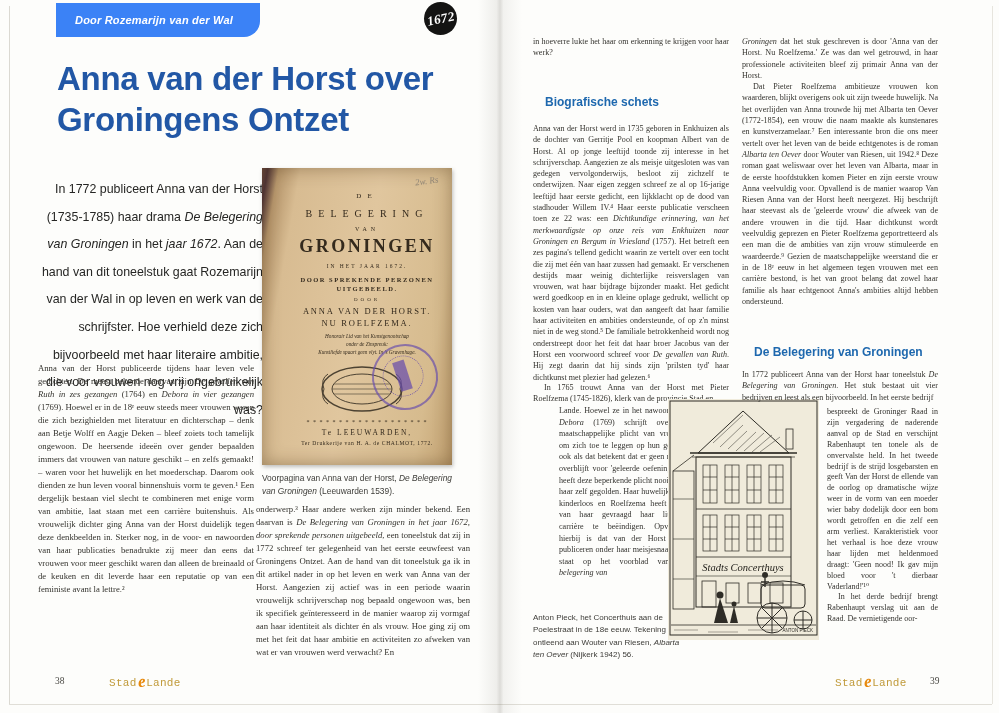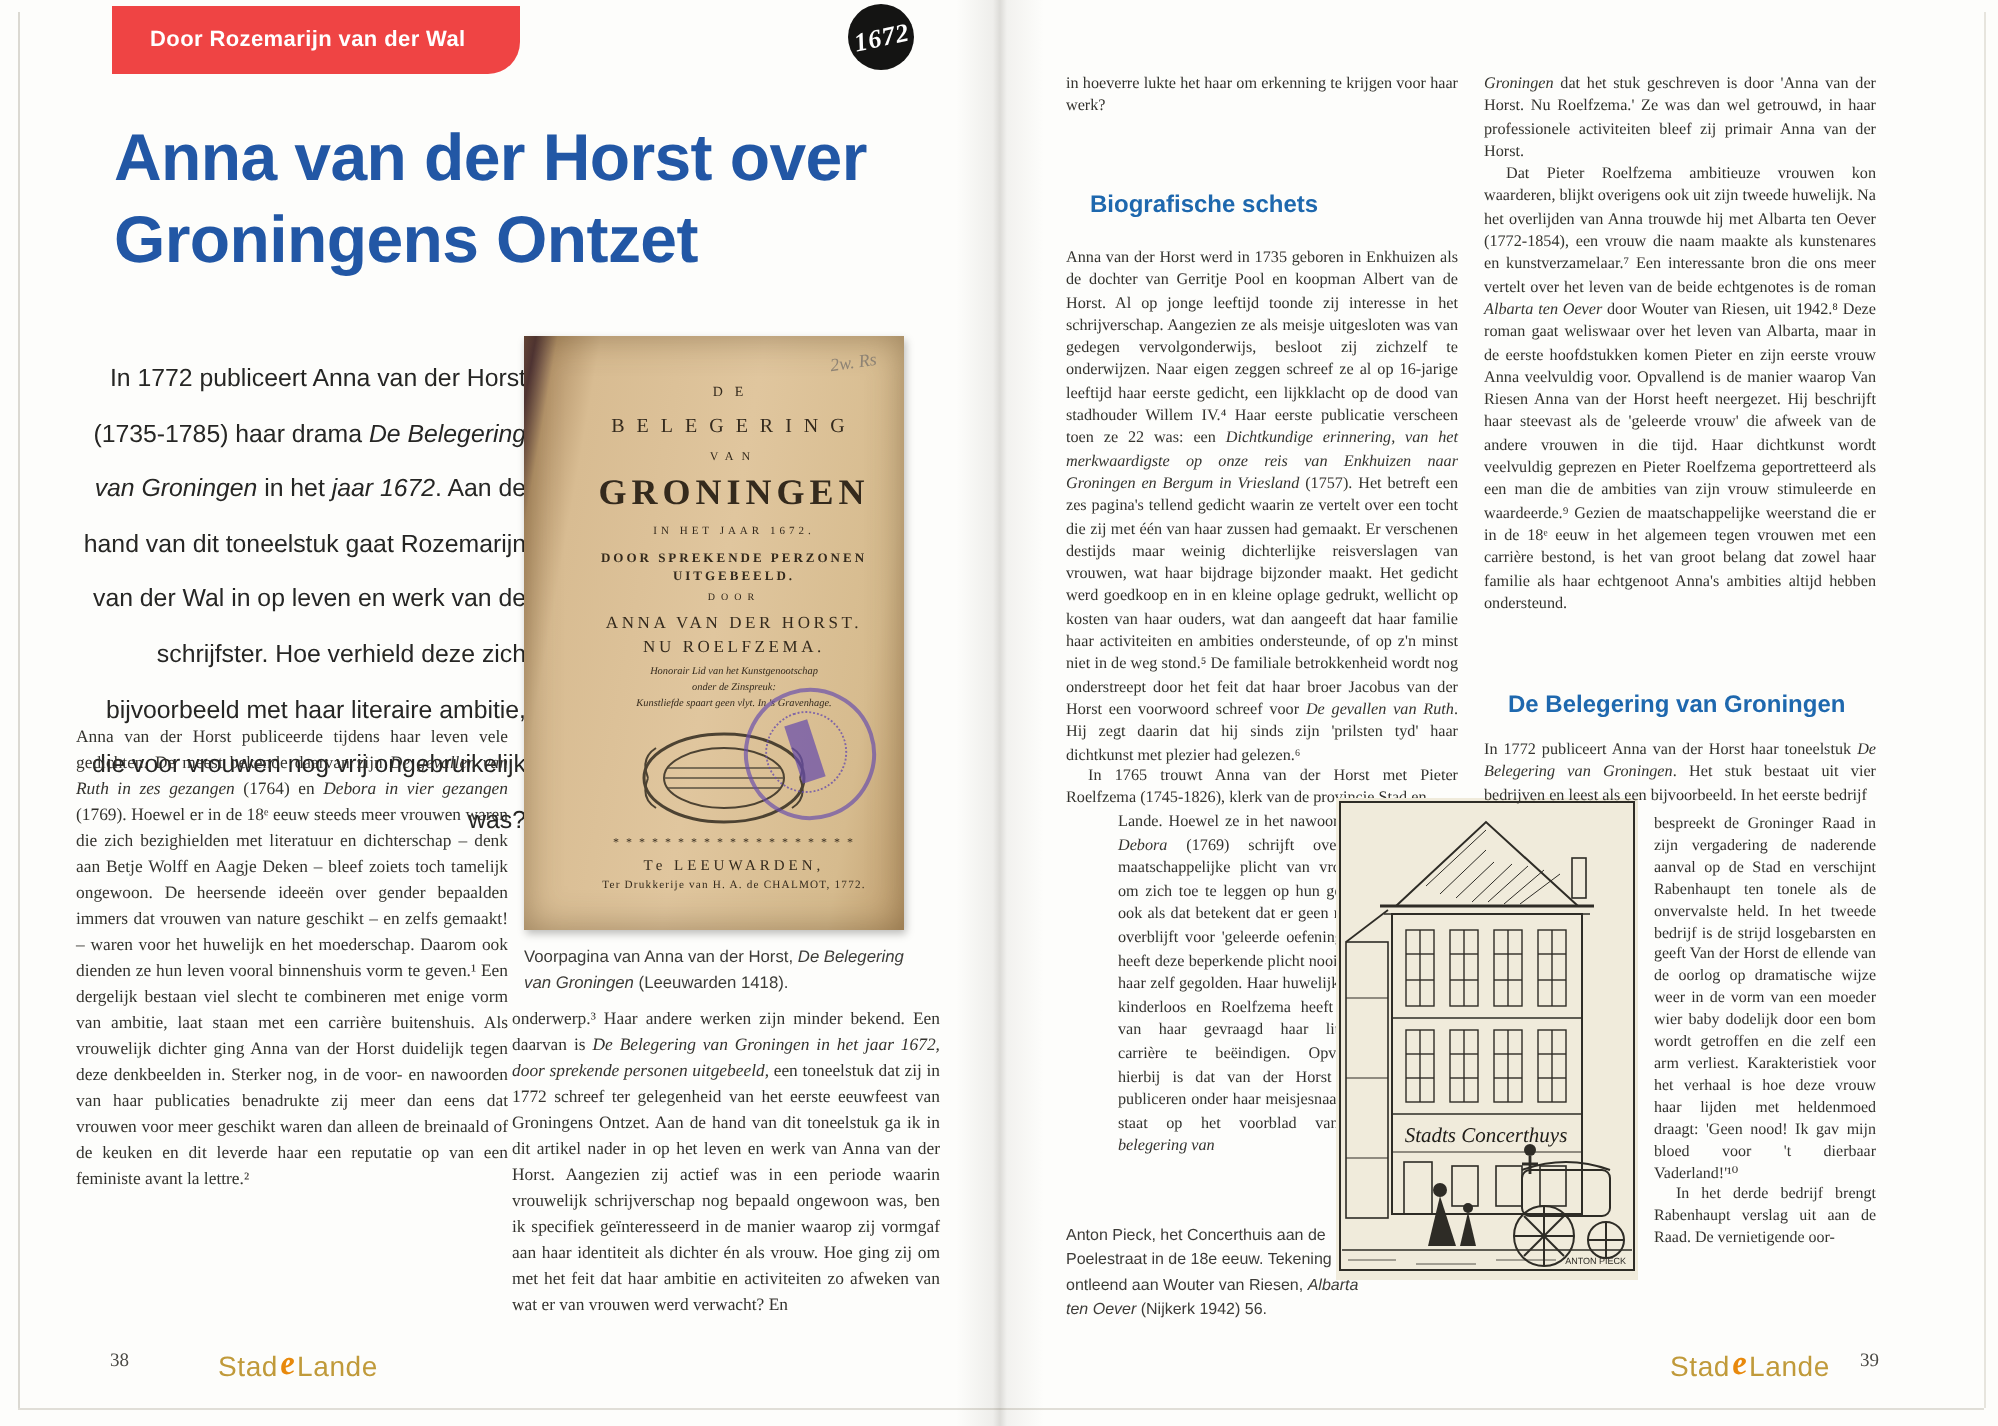--- a/index.html
+++ b/index.html
@@ -6,22 +6,22 @@
   #spread{position:relative;width:999px;height:713px;overflow:hidden;background:#fdfdfb;
           font-family:"Liberation Serif","DejaVu Serif",serif;color:#33322e;}
   
   .edge{position:absolute;background:#dbd9d2;}
   #edge-left{left:9px;top:6px;width:1px;height:698px;}
   #edge-bottom{left:9px;top:704px;width:983px;height:1px;background:#e0ded7;}
   #edge-right{left:992px;top:6px;width:1px;height:698px;background:#e7e5de;}
   #gutter{position:absolute;left:478px;top:0;width:44px;height:713px;
           background:linear-gradient(to right,rgba(255,255,255,0) 0%,rgba(110,105,95,.10) 42%,rgba(90,85,75,.20) 50%,rgba(110,105,95,.08) 58%,rgba(255,255,255,0) 100%);}
   
-  #kicker-bar{position:absolute;left:56px;top:3px;width:204px;height:34px;background:#ef4444;
-              border-radius:0 0 16px 0;}
+  #kicker-bar{position:absolute;left:56px;top:3px;width:204px;height:34px;background:#3b82f6;
+              border-radius:0 0 16px 0;font-style:italic;}
   #kicker-bar span{display:block;padding-left:19px;line-height:34px;color:#fff;
                    font-family:"Liberation Sans",sans-serif;font-weight:700;font-size:11px;letter-spacing:.2px;}
   #badge-1672{position:absolute;left:424px;top:2px;width:33px;height:33px;border-radius:50%;
               background:#141413;display:flex;align-items:center;justify-content:center;}
   #badge-1672 span{color:#fff;font-family:"Liberation Serif",serif;font-style:italic;font-weight:700;
                    font-size:13px;transform:rotate(-12deg);letter-spacing:.5px;}
   #page-title{position:absolute;left:57px;top:58px;width:420px;
               font-family:"Liberation Sans",sans-serif;font-weight:700;font-size:33px;line-height:41px;
               color:#2257a5;letter-spacing:-.3px;}
   #intro{position:absolute;left:38px;top:176px;width:225px;text-align:right;
@@ -77,21 +77,21 @@
   #rp-h2{left:754px;top:345px;}
   #rp-col2-p3w{left:742px;top:369px;width:196px;}
   #rp-col2-n{left:827px;top:407px;width:111px;font-size:8px;line-height:10.9px;}
   
   .folio{position:absolute;font-size:9.5px;color:#4a4944;}
   #folio-38{left:55px;top:676px;}
   #folio-39{left:930px;top:676px;}
   .sl-logo{position:absolute;white-space:nowrap;}
   #sl-logo-left{left:109px;top:673px;}
   #sl-logo-right{left:835px;top:673px;}
-  .sl-logo .word{font-family:Liberation Sans, sans-serif;font-size:14px;color:#c09a3a;letter-spacing:.3px;vertical-align:middle;}
+  .sl-logo .word{font-family:Liberation Mono, monospace;font-size:11px;color:#c09a3a;letter-spacing:.3px;vertical-align:middle;}
   .sl-logo .e-glyph{font-family:"Liberation Serif",serif;font-style:italic;font-weight:700;font-size:17px;
                     color:#e8890c;vertical-align:middle;display:inline-block;transform:rotate(-6deg);margin:0 1px;position:relative;top:-1px;}
   em{font-style:italic;}
 </style>
 </head>
 <body>
 
 <div id="spread">
 
   <div id="edge-left" class="edge"></div>
@@ -139,21 +139,21 @@
       <div id="archive-stamp">
         <div class="inner"></div>
           <div class="crest"></div>
       </div>
       <div id="cover-imprint">
         <p class="cv cv-div">* * * * * * * * * * * * * * * * * * *</p>
         <p class="cv cv-city">Te LEEUWARDEN,</p>
         <p class="cv cv-printer">Ter Drukkerije van H. A. de CHALMOT, 1772.</p>
       </div>
     </div>
-    <div id="lp-caption" class="caption"><span>Voorpagina van Anna van der Horst, </span><em>De Belegering van Groningen</em><span> (Leeuwarden 1418).</span></div>
+    <div id="lp-caption" class="caption"><span>Voorpagina van Anna van der Horst, </span><em>De Belegering van Groningen</em><span> (Leeuwarden 1539).</span></div>
 
     <div id="lp-col1" class="bodytext lp">
       <p><span>Anna van der Horst publiceerde tijdens haar leven vele gedichten. De meest bekende daarvan zijn </span><em>De gevallen van Ruth in zes gezangen</em><span> (1764) en </span><em>Debora in vier gezangen</em><span> (1769). Hoewel er in de 18ᵉ eeuw steeds meer vrouwen waren die zich bezighielden met literatuur en dichterschap – denk aan Betje Wolff en Aagje Deken – bleef zoiets toch tamelijk ongewoon. De heersende ideeën over gender bepaalden immers dat vrouwen van nature geschikt – en zelfs gemaakt! – waren voor het huwelijk en het moederschap. Daarom ook dienden ze hun leven vooral binnenshuis vorm te geven.¹ Een dergelijk bestaan viel slecht te combineren met enige vorm van ambitie, laat staan met een carrière buitenshuis. Als vrouwelijk dichter ging Anna van der Horst duidelijk tegen deze denkbeelden in. Sterker nog, in de voor- en nawoorden van haar publicaties benadrukte zij meer dan eens dat vrouwen voor meer geschikt waren dan alleen de breinaald of de keuken en dit leverde haar een reputatie op van een feministe avant la lettre.²</span></p>
     </div>
     <div id="lp-col2" class="bodytext lp">
       <p><span>onderwerp.³ Haar andere werken zijn minder bekend. Een daarvan is </span><em>De Belegering van Groningen in het jaar 1672, door sprekende personen uitgebeeld</em><span>, een toneelstuk dat zij in 1772 schreef ter gelegenheid van het eerste eeuwfeest van Groningens Ontzet. Aan de hand van dit toneelstuk ga ik in dit artikel nader in op het leven en werk van Anna van der Horst. Aangezien zij actief was in een periode waarin vrouwelijk schrijverschap nog bepaald ongewoon was, ben ik specifiek geïnteresseerd in de manier waarop zij vormgaf aan haar identiteit als dichter én als vrouw. Hoe ging zij om met het feit dat haar ambitie en activiteiten zo afweken van wat er van vrouwen werd verwacht? En</span></p>
     </div>
 
     <div id="folio-38" class="folio">38</div>
     <div id="sl-logo-left" class="sl-logo">

